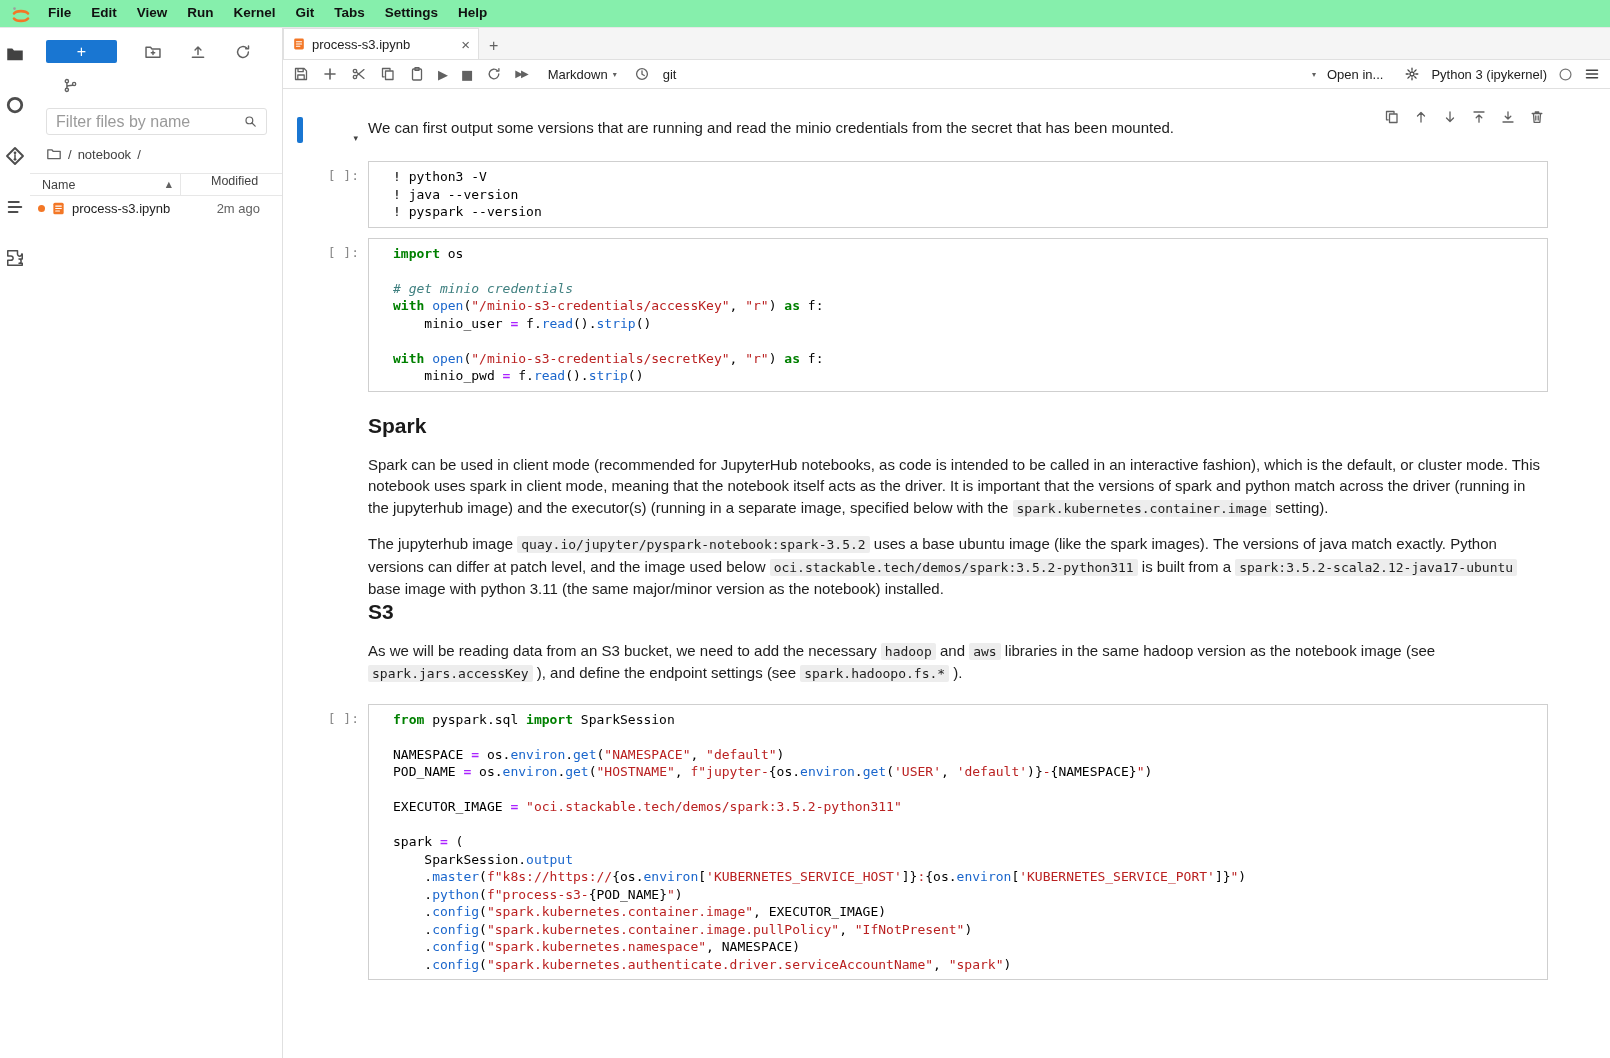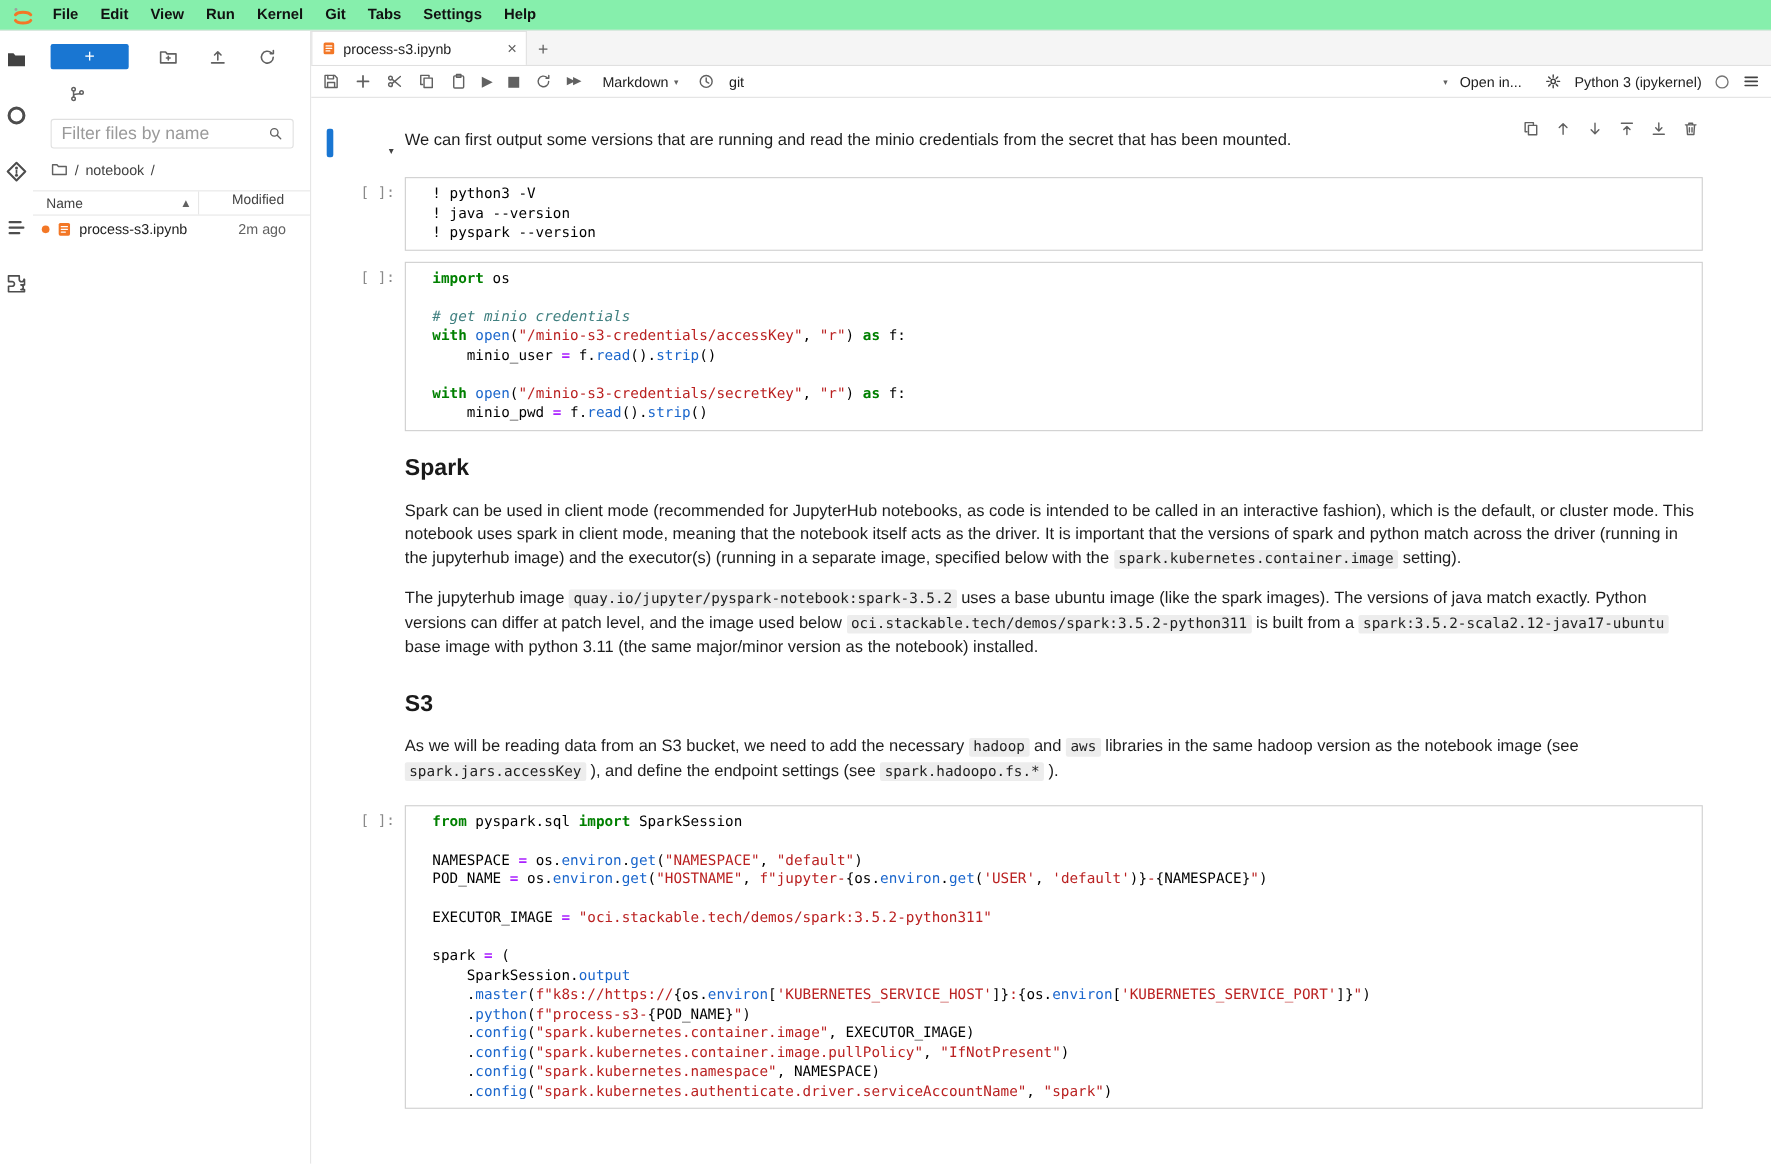--- a/index.html
+++ b/index.html
@@ -87,21 +87,21 @@
   .tk-s { color:#ba2121; }
   .tk-c { color:#408080; font-style:italic; }
   .tk-f { color:#1a66cc; }
   .tk-o { color:#aa22ff; font-weight:bold; }
 
   .cell-toolbar { position:absolute; top:2px; right:65px; display:flex; gap:13px; align-items:center; }
 
   .m-code1 { margin-top:6px; }
   .m-code2 { margin-top:10px; }
   .m-spark { margin-top:22px; }
-  .m-s3 { margin-top:28px; }
+  .m-s3 { }
   .m-code3 { margin-top:19px; }
 </style>
 </head>
 <body>
 
 <div class="menubar">
   <span style="margin:0 6px 0 4px;">
     <svg width="22" height="22" viewBox="0 0 22 22">
       <path d="M4 13.5c2.2 3.2 11.6 3.2 14 0" stroke="#f37726" stroke-width="2.6" fill="none" stroke-linecap="round"></path>
       <path d="M4 8.5c2.2-3.2 11.6-3.2 14 0" stroke="#f37726" stroke-width="2.6" fill="none" stroke-linecap="round"></path>

